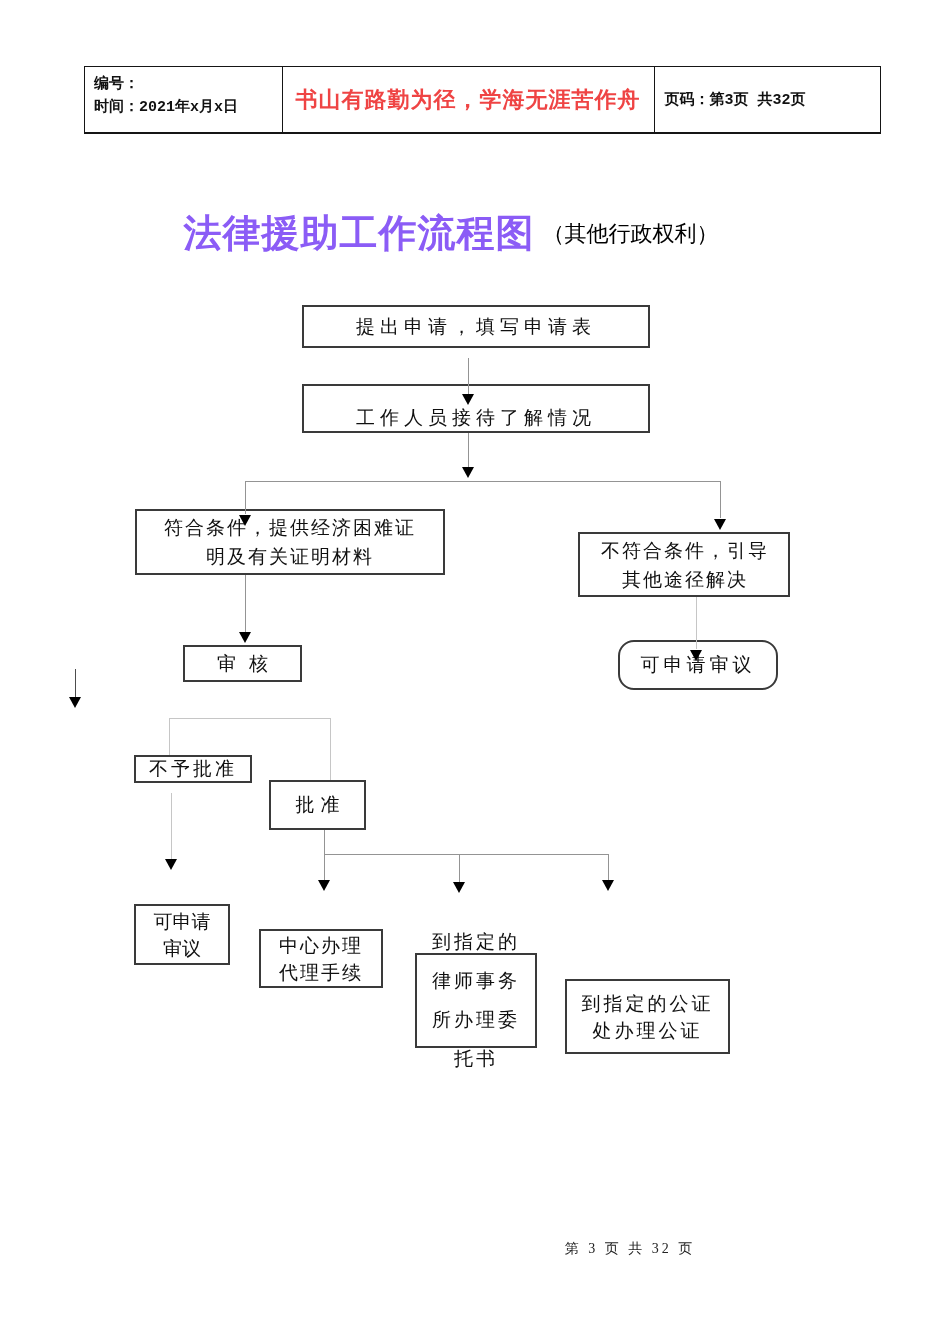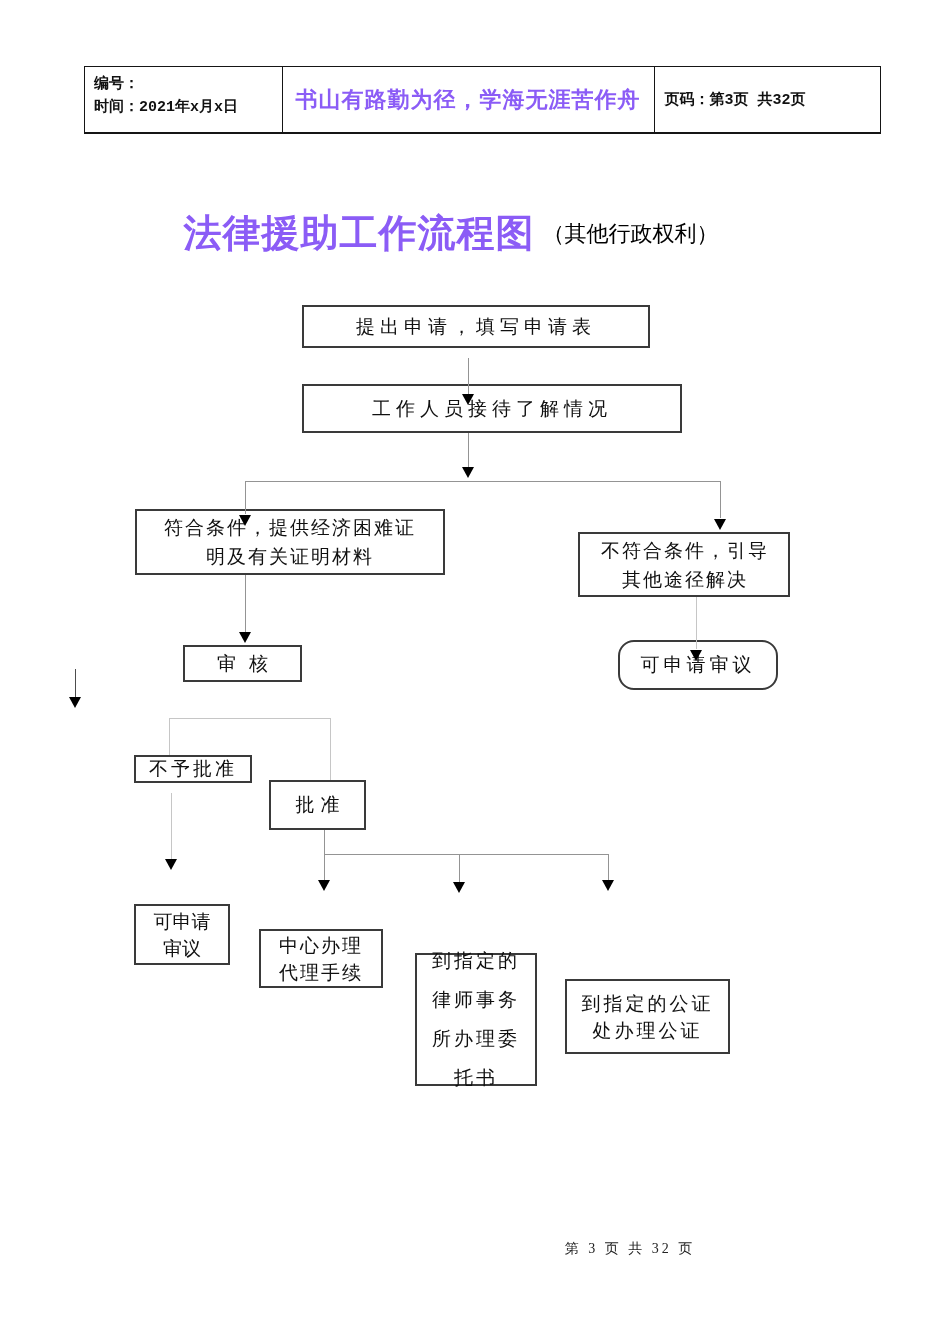--- a/index.html
+++ b/index.html
@@ -65,37 +65,37 @@
 <body>
 
 <div class="page">
 
   <div class="hdr">
     <div class="hdr-c1">
       <div>编号：</div>
       <div>时间：2021年x月x日</div>
     </div>
     <div class="hdr-c2">
-      <span style="color: #8b5cf6;">书山有路勤为径，学海无涯苦作舟</span>
+      <span style="color: #ef4444;">书山有路勤为径，学海无涯苦作舟</span>
     </div>
     <div class="hdr-c3">
       <span>页码：第3页 共32页</span>
     </div>
   </div>
 
   <div class="title">
     <span class="title-main">法律援助工作流程图</span>
     <span class="title-sub">（其他行政权利）</span>
   </div>
 
   <div class="fbox c" style="left:302px;top:305px;width:348px;height:43px;letter-spacing:5px;">
     <span class="ln">提出申请，填写申请表</span>
   </div>
 
-  <div class="fbox c" style="left:302px;top:384px;width:380px;height:49px;letter-spacing:5px;">
+  <div class="fbox c" style="left:302px;top:384px;width:348px;height:49px;letter-spacing:5px;justify-content:flex-end;">
     <span class="ln">工作人员接待了解情况</span>
   </div>
 
   <div class="fbox l" style="left:135px;top:509px;width:310px;height:66px;letter-spacing:2px;line-height:29px;">
     <span class="ln">符合条件，提供经济困难证</span>
     <span class="ln">明及有关证明材料</span>
   </div>
 
   <div class="fbox l" style="left:578px;top:532px;width:212px;height:65px;letter-spacing:2px;line-height:29px;padding-left:10px;">
     <span class="ln">不符合条件，引导</span>
@@ -121,21 +121,21 @@
   <div class="fbox c" style="left:134px;top:904px;width:96px;height:61px;line-height:27px;">
     <span class="ln">可申请</span>
     <span class="ln">审议</span>
   </div>
 
   <div class="fbox c" style="left:259px;top:929px;width:124px;height:59px;line-height:27px;letter-spacing:2px;">
     <span class="ln">中心办理</span>
     <span class="ln">代理手续</span>
   </div>
 
-  <div class="fbox c" style="left:415px;top:953px;width:122px;height:133px;line-height:30px;letter-spacing:3px;gap:9px;">
+  <div class="fbox c" style="left:415px;top:953px;width:122px;height:95px;line-height:30px;letter-spacing:3px;gap:9px;">
     <span class="ln">到指定的</span>
     <span class="ln">律师事务</span>
     <span class="ln">所办理委</span>
     <span class="ln">托书</span>
   </div>
 
   <div class="fbox c" style="left:565px;top:979px;width:165px;height:75px;line-height:27px;letter-spacing:3px;">
     <span class="ln">到指定的公证</span>
     <span class="ln">处办理公证</span>
   </div>

